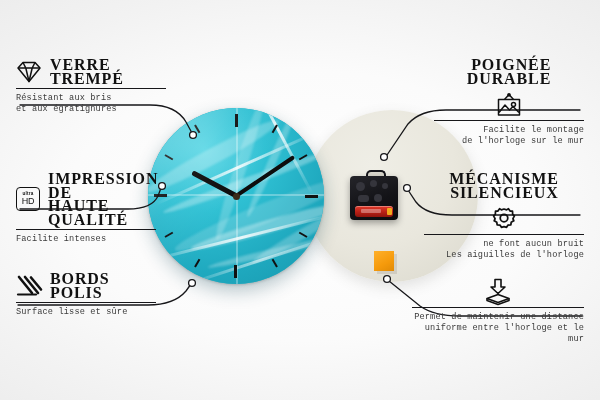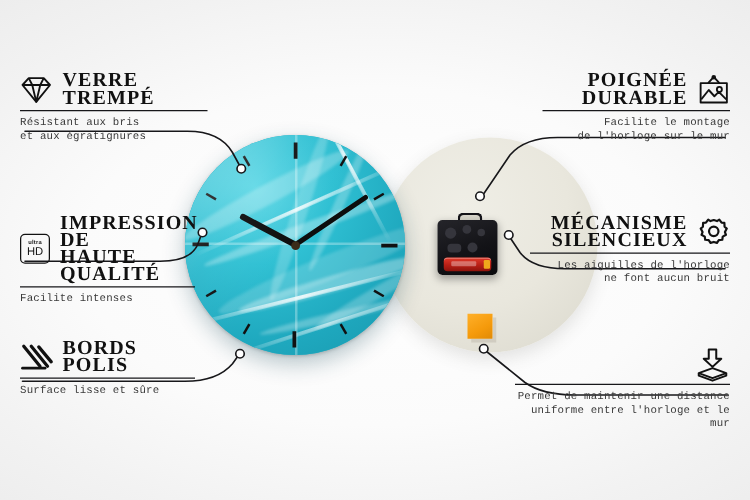--- a/index.html
+++ b/index.html
@@ -85,21 +85,21 @@
     font-weight:bold;font-size:16px;letter-spacing:.9px;color:#111;
     line-height:13.5px;text-transform:uppercase;
   }
   .co-rule{height:1.4px;background:#17171a;margin-top:3px;}
   .co-sub{
     font-family:Liberation Mono, monospace;
     font-size:8.6px;line-height:11px;color:#3a3a3a;margin-top:4px;letter-spacing:.15px;
   }
   .left .co-head{justify-content:flex-start;}
   .left .co-title,.left .co-sub{text-align:left;}
-  .right .co-head{justify-content:flex-end;flex-direction:row;}
+  .right .co-head{flex-direction:column;}
   .right .co-title,.right .co-sub{text-align:right;}
   .ico{flex:0 0 auto;display:block;}
   svg.ico{overflow:visible;}
   .hdbox{
     width:22px;height:22px;border:1.8px solid #111;border-radius:4px;
     display:flex;flex-direction:column;align-items:center;justify-content:center;
     font-family:"Liberation Sans",sans-serif;color:#111;line-height:1;
   }
   .hdbox .u{font-size:4.6px;font-weight:bold;letter-spacing:.2px;}
   .hdbox .h{font-size:9px;font-weight:normal;letter-spacing:-.2px;margin-top:.5px;}
@@ -298,22 +298,22 @@
       </div>
       <svg class="ico" width="26" height="24" viewBox="0 0 26 26">
         <g fill="none" stroke="#111" stroke-width="1.9" stroke-linejoin="round">
           <path d="M13,2.2 L15.8,3.1 L17.8,1.8 L19.8,4.5 L22.2,4.6 L22.4,8 L24.3,9.6 L22.7,12.6 L23.6,15 L20.8,16.6 L20.4,19.3 L17.4,19.6 L15.8,22 L13,21.2 L10.2,22 L8.6,19.6 L5.6,19.3 L5.2,16.6 L2.4,15 L3.3,12.6 L1.7,9.6 L3.6,8 L3.8,4.6 L6.2,4.5 L8.2,1.8 L10.2,3.1 Z"></path>
           <circle cx="13" cy="12" r="4.1"></circle>
         </g>
       </svg>
     </div>
     <div class="co-rule" style="width:160px;"></div>
     <div class="co-sub">
+      <div>ne font aucun bruit</div>
       <div>Les aiguilles de l'horloge</div>
-      <div>ne font aucun bruit</div>
     </div>
   </div>
 
   <div class="callout right" style="left:412px;top:278px;width:172px;">
     <div class="co-head">
       <svg class="ico" width="28" height="26" viewBox="0 0 28 26">
         <g fill="none" stroke="#111" stroke-width="1.6" stroke-linejoin="round">
           <path d="M11,1.5 L17,1.5 L17,9 L21,9 L14,15.5 L7,9 L11,9 Z"></path>
           <path d="M14,16.5 L25,20.5 L14,24.5 L3,20.5 Z"></path>
           <path d="M3,20.5 L3,22.5 L14,26.5 L25,22.5 L25,20.5"></path>

